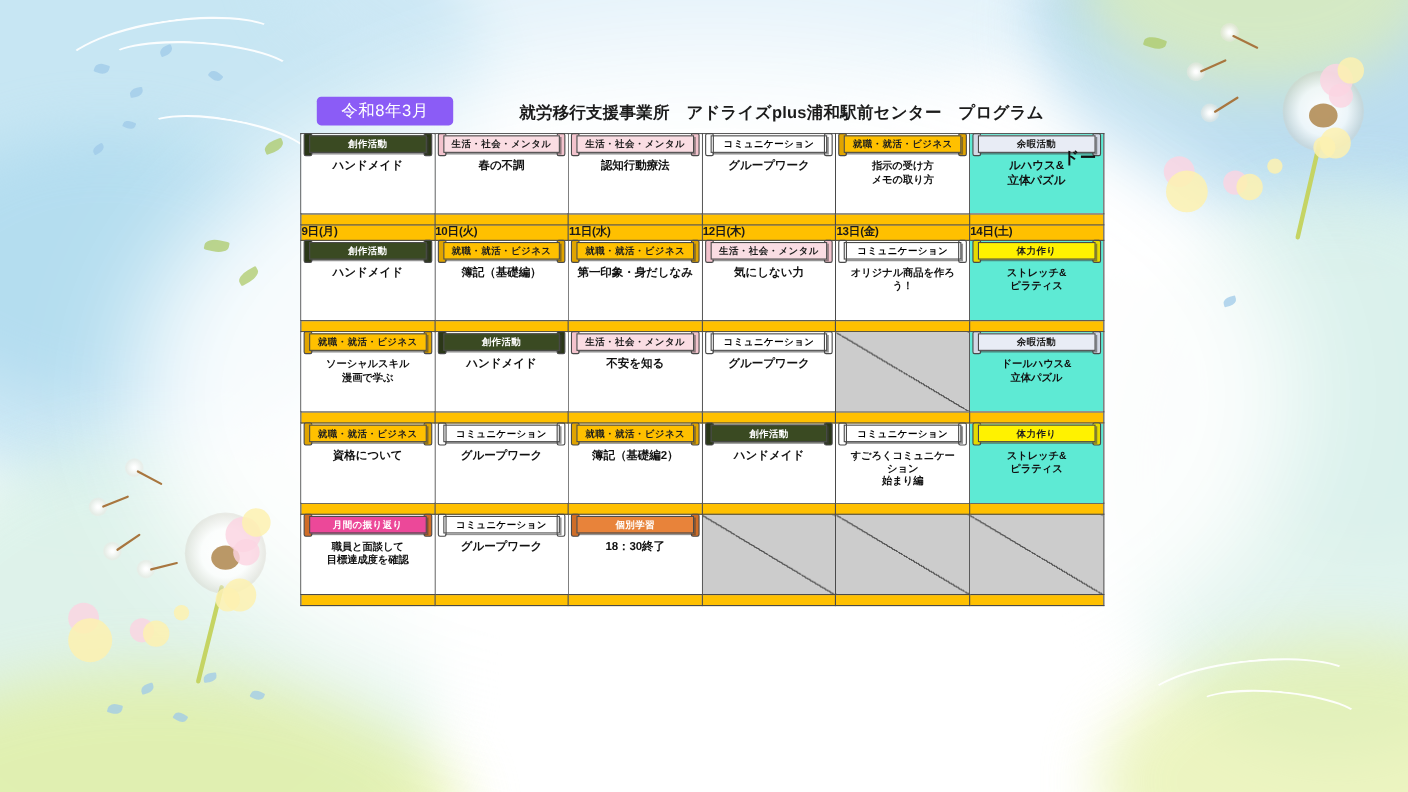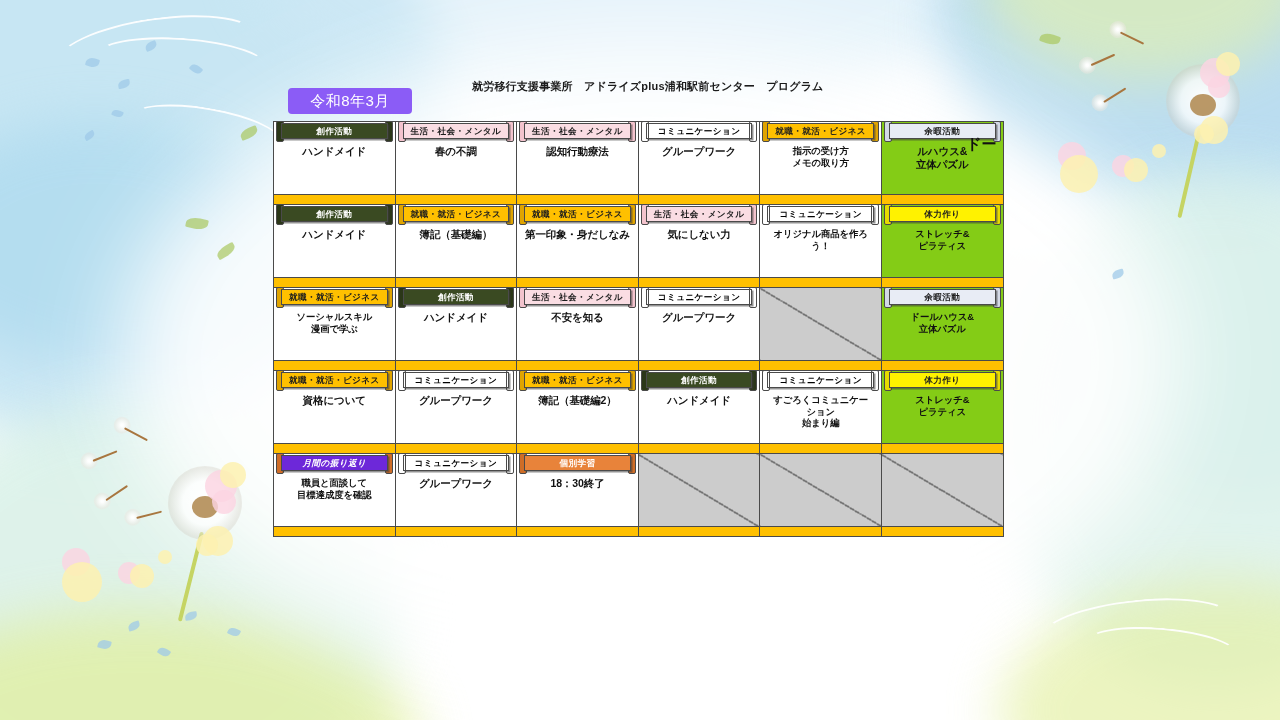--- a/index.html
+++ b/index.html
@@ -129,22 +129,22 @@
     color: #ffffff;
     font-weight: normal;
     font-size: 15px;
     line-height: 26px;
     text-align: center;
     letter-spacing: .5px;
     margin-top: 12px;
   }
   .program-title {
     position: absolute;
-    left: 210px; top: 9px;
-    font-size: 11px;
+    left: 210px; top: 23px;
+    font-size: 15px;
     font-weight: bold;
     color: #1b1b1b;
     white-space: nowrap;
     letter-spacing: .2px;
   }
 
   
   .calendar {
     position: absolute;
     left: 273px;
@@ -173,21 +173,21 @@
     white-space: nowrap;
     letter-spacing: -0.2px;
   }
 
   .daycell-body {
     height: 72px;
     background: #ffffff;
     position: relative;
     padding: 4px 3px 3px 3px;
   }
-  .daycell-body.sat { background: #84cc16; margin-top: 48px; }
+  .daycell-body.sat { background: #5eead4; margin-top: 48px; }
   .daycell-body.closed {
     background: #cccccc;
     background-image: linear-gradient(to top right,
         transparent 0%, transparent calc(50% - 0.6px),
         #555555 calc(50% - 0.6px), #555555 calc(50% + 0.6px),
         transparent calc(50% + 0.6px), transparent 100%);
   }
 
   .spacer-row td {
     height: 9px;
@@ -229,21 +229,21 @@
   .cat-creative  .rib-body { background: #3a4a22; color: #ffffff; }
   .cat-creative  .rib-tab  { background: #2b3718; }
   .cat-life      .rib-body { background: #fadde3; color: #1d1d1d; }
   .cat-life      .rib-tab  { background: #f3c3cd; }
   .cat-work      .rib-body { background: #ffc000; color: #1d1d1d; }
   .cat-work      .rib-tab  { background: #e0a400; }
   .cat-leisure   .rib-body { background: #e8ecf5; color: #1d1d1d; }
   .cat-leisure   .rib-tab  { background: #d3d9e6; }
   .cat-fitness   .rib-body { background: #fff200; color: #1d1d1d; }
   .cat-fitness   .rib-tab  { background: #e6da00; }
-  .cat-review    .rib-body { background: #6d28d9; color: #ffffff; font-style: italic; }
+  .cat-review    .rib-body { background: #ec4899; color: #ffffff; }
   .cat-review    .rib-tab  { background: #cf6d27; }
   .cat-study     .rib-body { background: #e8833a; color: #ffffff; }
   .cat-study     .rib-tab  { background: #cf6d27; }
 
   .cell-detail {
     text-align: center;
     font-size: 10.5px;
     font-weight: bold;
     color: #111111;
     line-height: 13px;
@@ -449,20 +449,28 @@
           </tr>
           <tr class="spacer-row">
             <td></td>
             <td></td>
             <td></td>
             <td></td>
             <td></td>
             <td></td>
           </tr>
           <tr>
+            <td class="daycell-head">9日(月)</td>
+            <td class="daycell-head">10日(火)</td>
+            <td class="daycell-head">11日(水)</td>
+            <td class="daycell-head">12日(木)</td>
+            <td class="daycell-head">13日(金)</td>
+            <td class="daycell-head">14日(土)</td>
+          </tr>
+          <tr>
             <td class="daycell-body">
               <div class="ribbon cat-creative">
                 <span class="rib-tab left"></span>
                 <span class="rib-tab right"></span>
                 <span class="rib-body">創作活動</span>
               </div>
               <div class="cell-detail">ハンドメイド</div>
             </td>
             <td class="daycell-body">
               <div class="ribbon cat-work">

